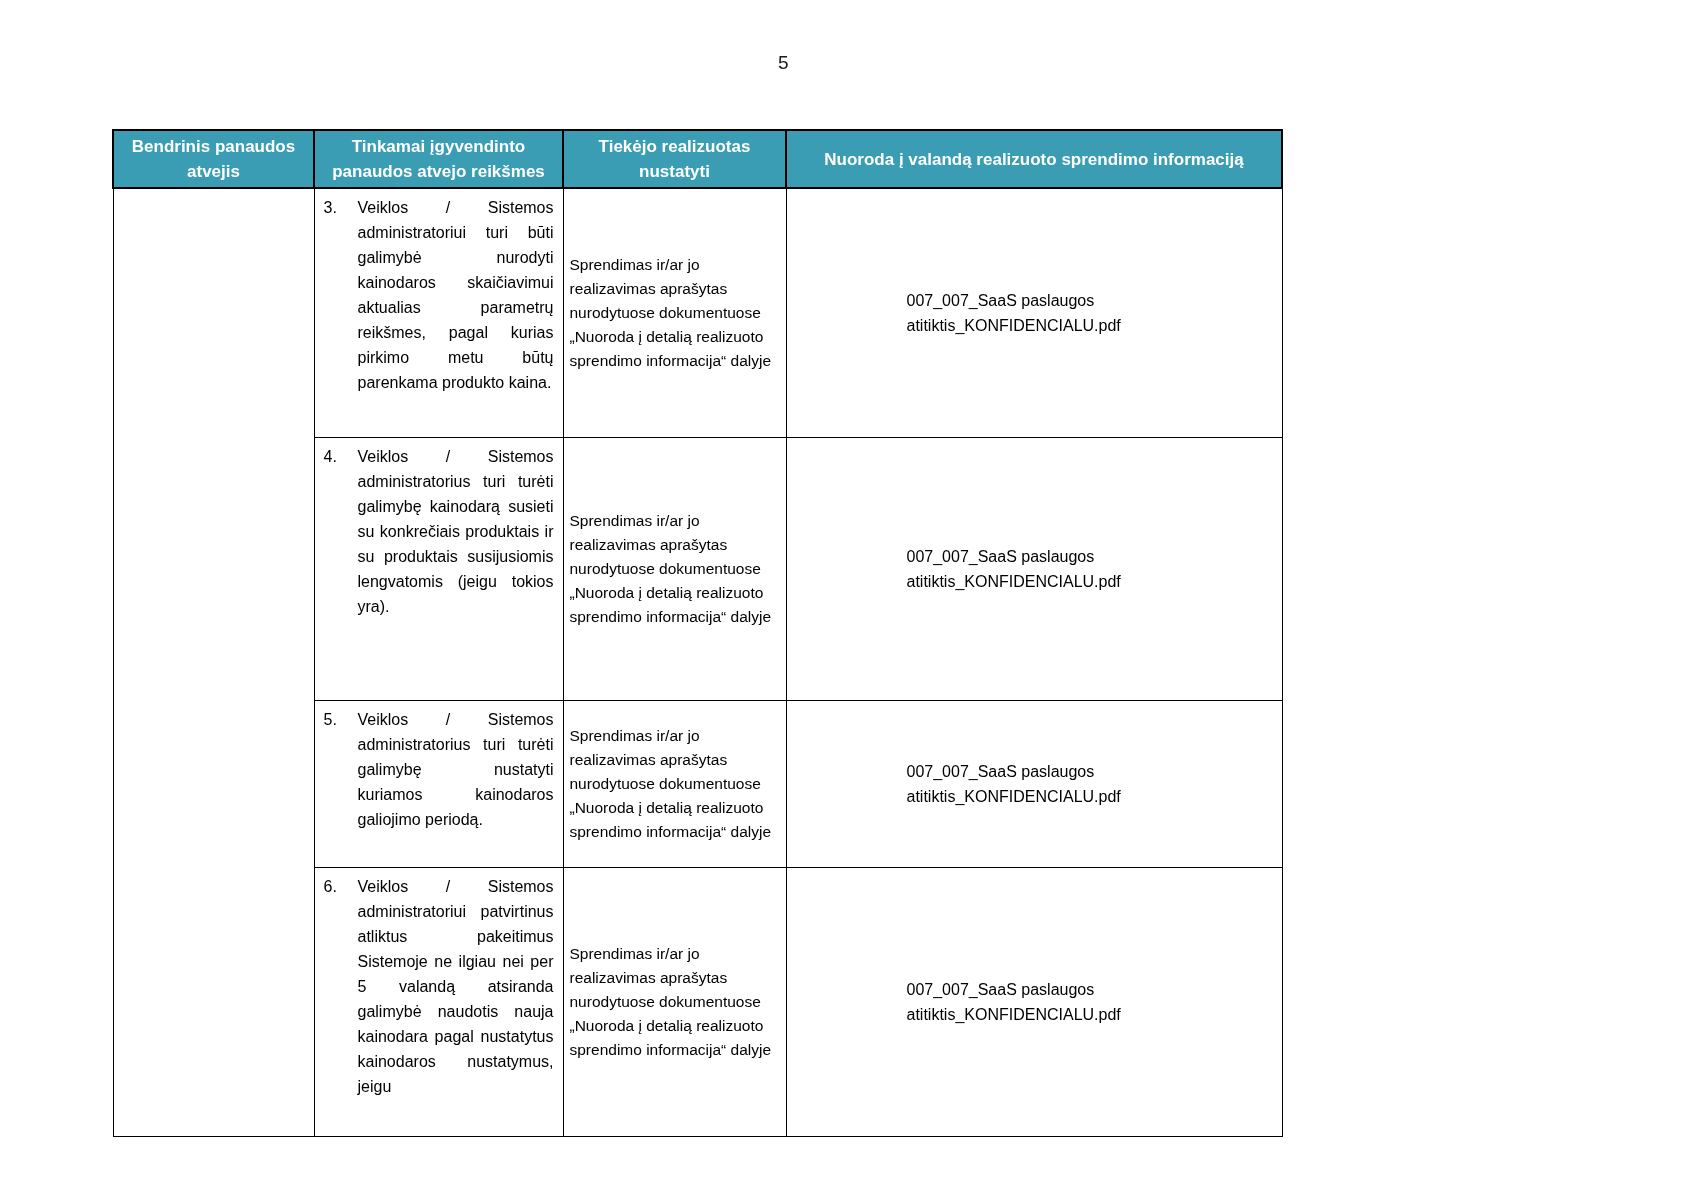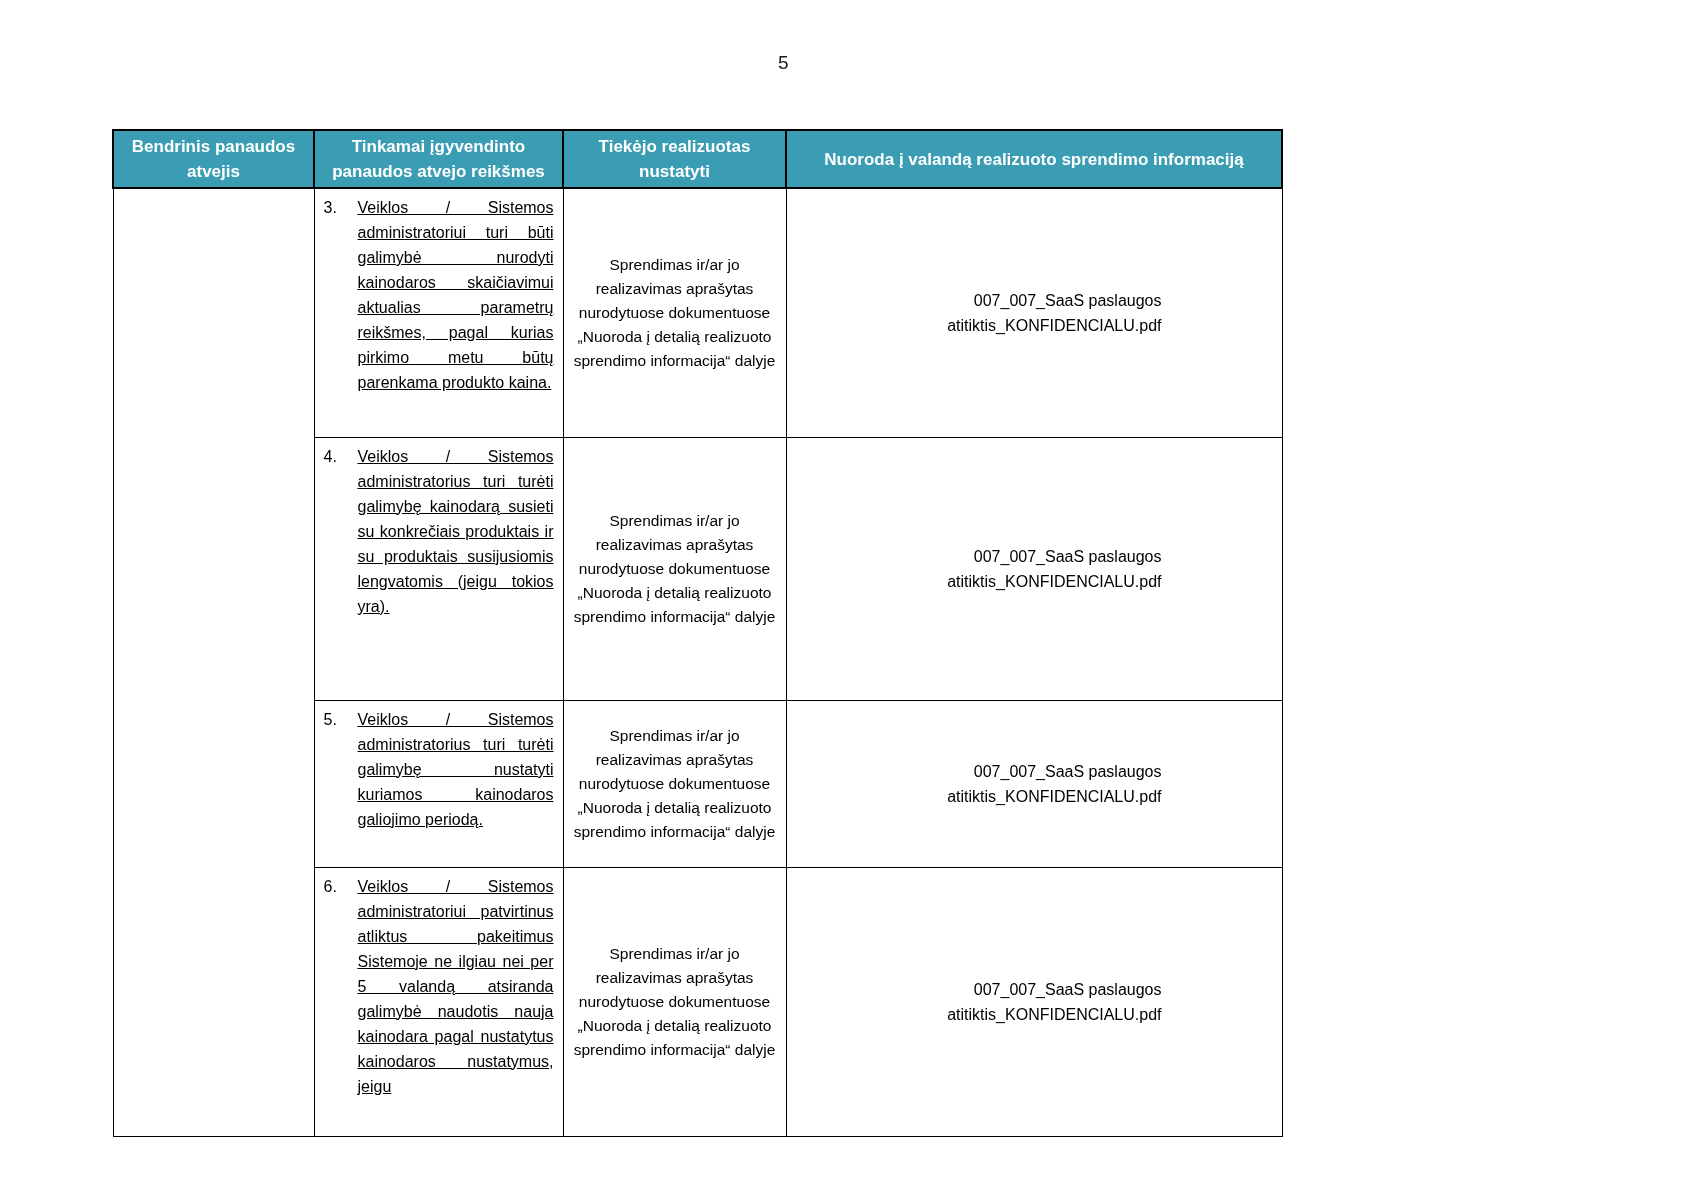--- a/index.html
+++ b/index.html
@@ -60,32 +60,31 @@
     vertical-align: top;
   }
   td.col-condition {
     vertical-align: top;
     padding: 6px 9px 4px 9px;
     font-size: 16px;
     line-height: 25px;
   }
   .cond-wrap { display: flex; align-items: flex-start; }
   .cond-num  { flex: 0 0 34px; width: 34px; }
-  .cond-text { flex: 1 1 auto; text-align: justify; text-decoration: underline; }
+  .cond-text { flex: 1 1 auto; text-align: justify; }
 
   td.col-solution {
     vertical-align: middle;
-    text-align: center;
     padding: 4px 6px;
     font-size: 15.5px;
     line-height: 24px;
   }
   td.col-reference {
     vertical-align: middle;
-    text-align: right;
+    text-align: left;
     padding: 4px 120px;
     font-size: 16px;
     line-height: 25px;
   }
 </style>
 </head>
 <body>
 
 <div class="page-number">5</div>
 

